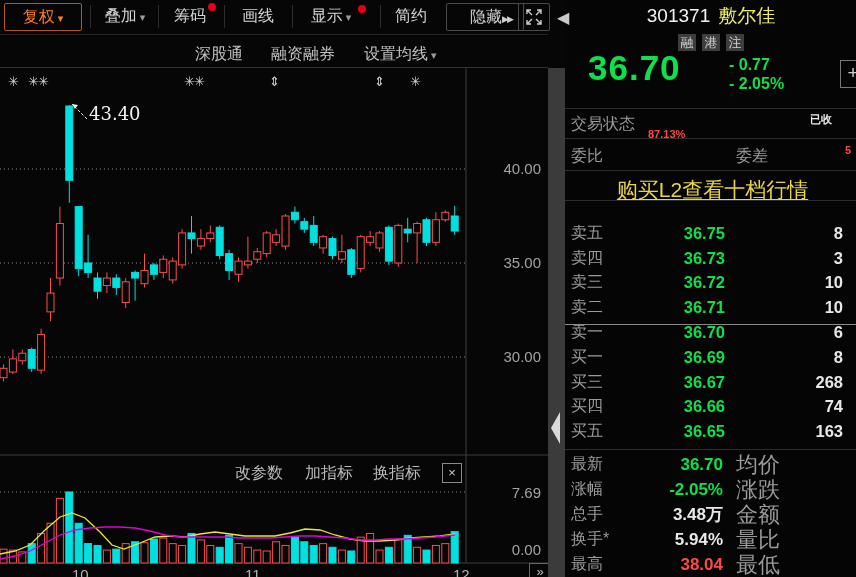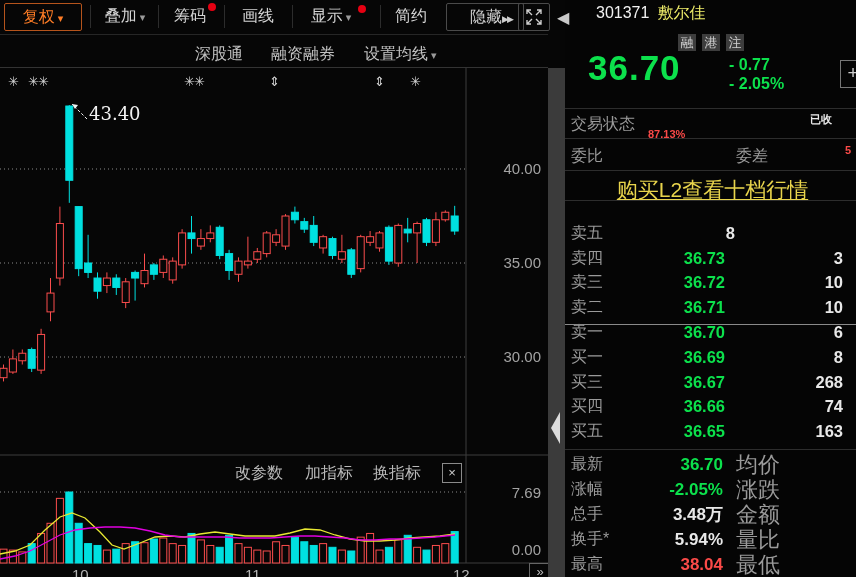--- a/index.html
+++ b/index.html
@@ -25,21 +25,21 @@
   .xbox{position:absolute;left:442px;top:463px;width:18px;height:18px;border:1px solid #8a8a8a;color:#cfcfcf;font-size:13px;line-height:17px;text-align:center;cursor:pointer;}
   .xmonth{position:absolute;top:566px;color:#b5b5b5;font-size:15px;}
   .morebox{position:absolute;left:529px;top:563px;width:20px;height:16px;border:1px solid #666;color:#bbb;font-size:13px;line-height:15px;text-align:center;cursor:pointer;}
   
   .strip{left:548px;top:68px;width:17px;height:509px;background:#3b3b3b;}
   .handle{position:absolute;left:551px;top:412px;width:0;height:0;border-left:9px solid #dcdcdc;border-top:16px solid transparent;border-bottom:16px solid transparent;transform:scaleX(-1);cursor:pointer;}
   
   .panel{left:565px;top:0;width:300px;height:577px;background:#050505;}
   .psep{position:absolute;left:565px;width:291px;height:1px;background:#2d2d2d;}
   .backarrow{position:absolute;left:557px;top:8px;color:#c9c9c9;font-size:16px;cursor:pointer;}
-  .title{position:absolute;left:596px;top:3px;width:230px;text-align:left;font-size:16px;white-space:nowrap;}
+  .title{position:absolute;left:596px;top:3px;width:230px;text-align:center;font-size:19px;white-space:nowrap;}
   .t-code{color:#f2f2f2;}
   .t-name{color:#f0ee6a;margin-left:8px;}
   .badges{position:absolute;left:596px;top:33px;width:230px;text-align:center;}
   .badge{display:inline-block;background:#3d3d3d;color:#cfcfcf;font-size:13px;line-height:17px;width:18px;height:17px;margin:0 3px;}
   .bigpx{position:absolute;left:588px;top:48px;font-size:35px;font-weight:bold;color:#0ce14c;letter-spacing:1px;}
   .chg{position:absolute;left:729px;top:55px;font-size:16px;font-weight:bold;color:#0ce14c;line-height:19px;white-space:nowrap;}
   .plusbox{position:absolute;left:840px;top:60px;width:24px;height:26px;border:1px solid #777;color:#ccc;font-size:19px;line-height:24px;text-align:center;cursor:pointer;}
   .rowlbl{position:absolute;color:#9a9a9a;font-size:16px;}
   .rowval{position:absolute;font-size:11px;font-weight:bold;white-space:nowrap;}
   .c-white{color:#e8e8e8;} .c-green{color:#0ce14c;} .c-red{color:#fa4a48;}
@@ -326,20 +326,21 @@
   <div class="rowlbl" style="left:736px;top:146px;">委差</div>
   <div class="rowval c-red" style="left:845px;top:144px;">5</div>
 
   <div class="psep" style="top:170px;"></div>
   <div class="l2link">购买L2查看十档行情</div>
   <div class="psep" style="top:200px;"></div>
 
   <div class="ob">
     <div class="obrow">
         <span class="oblbl">卖五</span>
+        <span class="obpx">36.75</span>
         <span class="obvol">8</span>
       </div>
     <div class="obrow">
         <span class="oblbl">卖四</span>
         <span class="obpx">36.73</span>
         <span class="obvol">3</span>
       </div>
     <div class="obrow">
         <span class="oblbl">卖三</span>
         <span class="obpx">36.72</span>

